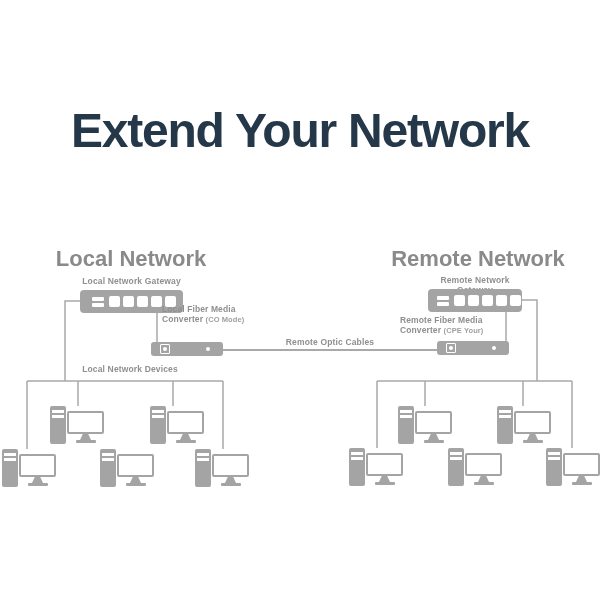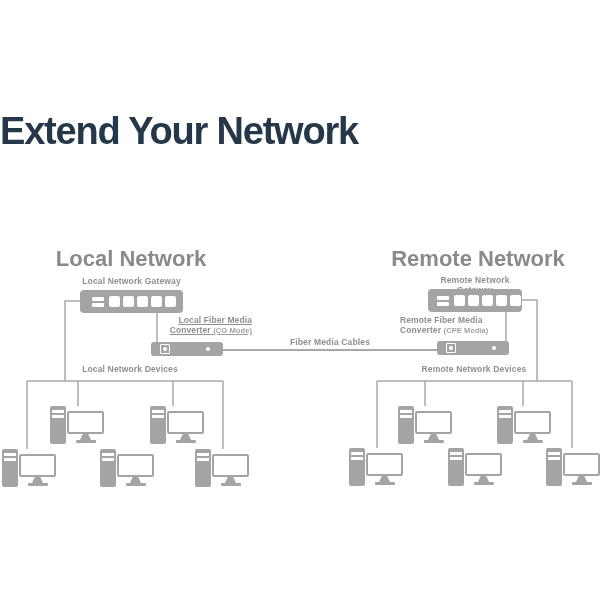--- a/index.html
+++ b/index.html
@@ -4,22 +4,22 @@
 <style>
   html,body{margin:0;padding:0;}
   #canvas{
     position:relative;width:600px;height:600px;overflow:hidden;
     background:var(--background,#fff);
     font-family:"Liberation Sans","DejaVu Sans",sans-serif;
   }
   .abs{position:absolute;}
   
   .main-title{
-    left:0;right:0;top:108px;height:46px;line-height:46px;
-    font-size:38px;font-weight:bold;letter-spacing:-1.2px;color:var(--title-text,#25384a);
+    left:0;right:0;top:108px;height:46px;line-height:46px;text-align:center;
+    font-size:48px;font-weight:bold;letter-spacing:-1.2px;color:var(--title-text,#25384a);
   }
   
   .section{font-size:22px;font-weight:700;color:var(--section-text,#8a8a8a);text-align:center;}
   
   .lbl{font-size:8.5px;font-weight:bold;color:var(--label-text,#8f8f8f);letter-spacing:.15px;text-align:center;}
   .conv-lbl{font-size:8.5px;font-weight:bold;color:var(--label-text,#8f8f8f);line-height:10px;letter-spacing:.1px;}
   .conv-lbl .mode{font-size:7.5px;opacity:.85;}
   
   svg.wires{left:0;top:0;pointer-events:none;}
   svg.wires path{fill:none;stroke:var(--line,#a9a9a9);stroke-width:1.5;}
@@ -86,44 +86,43 @@
         <i></i>
         <i></i>
       </span>
     <span class="gw-port"></span>
     <span class="gw-port"></span>
     <span class="gw-port"></span>
     <span class="gw-port"></span>
     <span class="gw-port"></span>
   </div>
 
-  <div class="abs conv-lbl" style="left:162px;top:315px;width:90px;text-align:right;text-decoration:underline;">
+  <div class="abs conv-lbl" style="left:162px;top:304px;width:90px;text-align:left;">
     <span>Local Fiber Media</span><br>
     <span>Converter</span>
     <span class="mode">(CO Mode)</span>
   </div>
   <div class="abs conv-lbl" style="left:400px;top:315px;width:100px;text-align:left;">
     <span>Remote Fiber Media</span><br>
     <span>Converter</span>
-    <span class="mode">(CPE Media)</span>
+    <span class="mode">(CPE Your)</span>
   </div>
 
   <div class="abs converter" style="left:151px;top:342px;width:72px;">
     <span class="conv-sq"></span>
     <span class="conv-led"></span>
   </div>
   <div class="abs converter" style="left:437px;top:341px;width:72px;">
     <span class="conv-sq"></span>
     <span class="conv-led"></span>
   </div>
 
-  <div class="abs lbl" style="left:255px;top:337px;width:150px;">Fiber Media Cables</div>
+  <div class="abs lbl" style="left:255px;top:337px;width:150px;">Remote Optic Cables</div>
 
   <div class="abs lbl" style="left:55px;top:364px;width:150px;">Local Network Devices</div>
-  <div class="abs lbl" style="left:399px;top:364px;width:150px;">Remote Network Devices</div>
 
   <div class="abs ws" style="left:50px;top:406px;">
     <div class="tower">
         <i class="s1"></i>
         <i class="s2"></i>
       </div>
     <div class="mon">
         <div class="scr"></div>
         <div class="neck"></div>
         <div class="base"></div>

